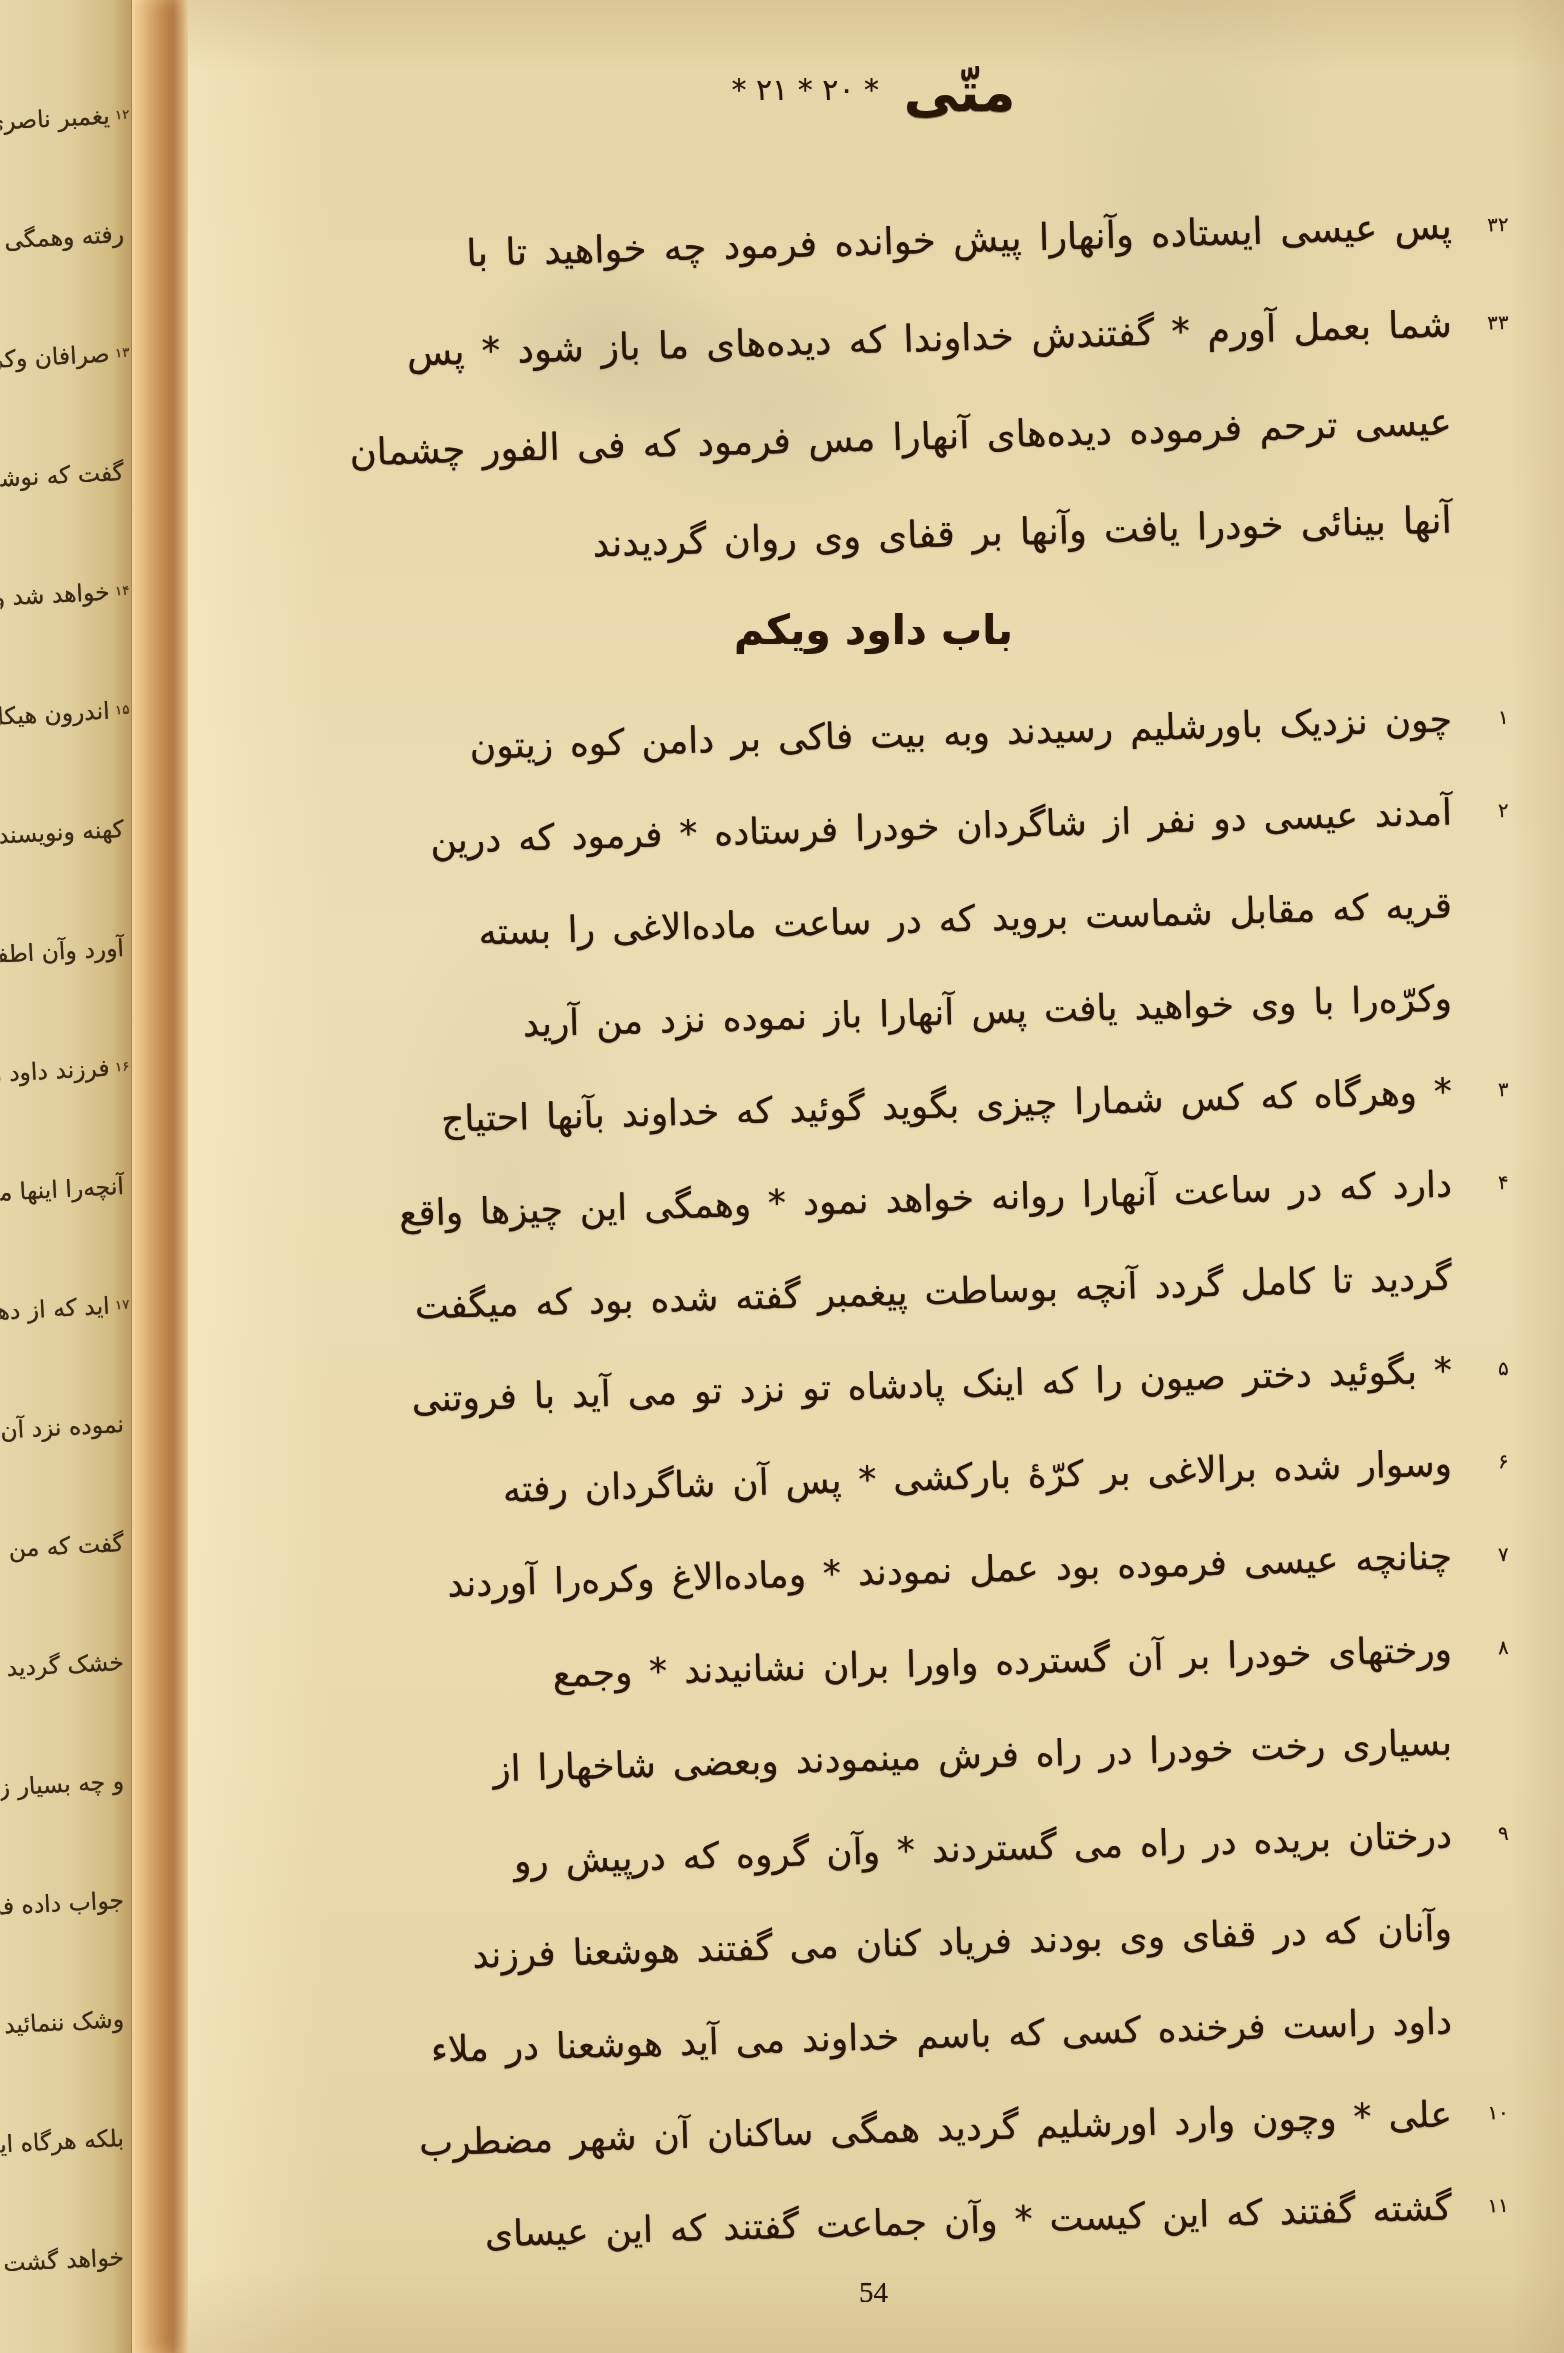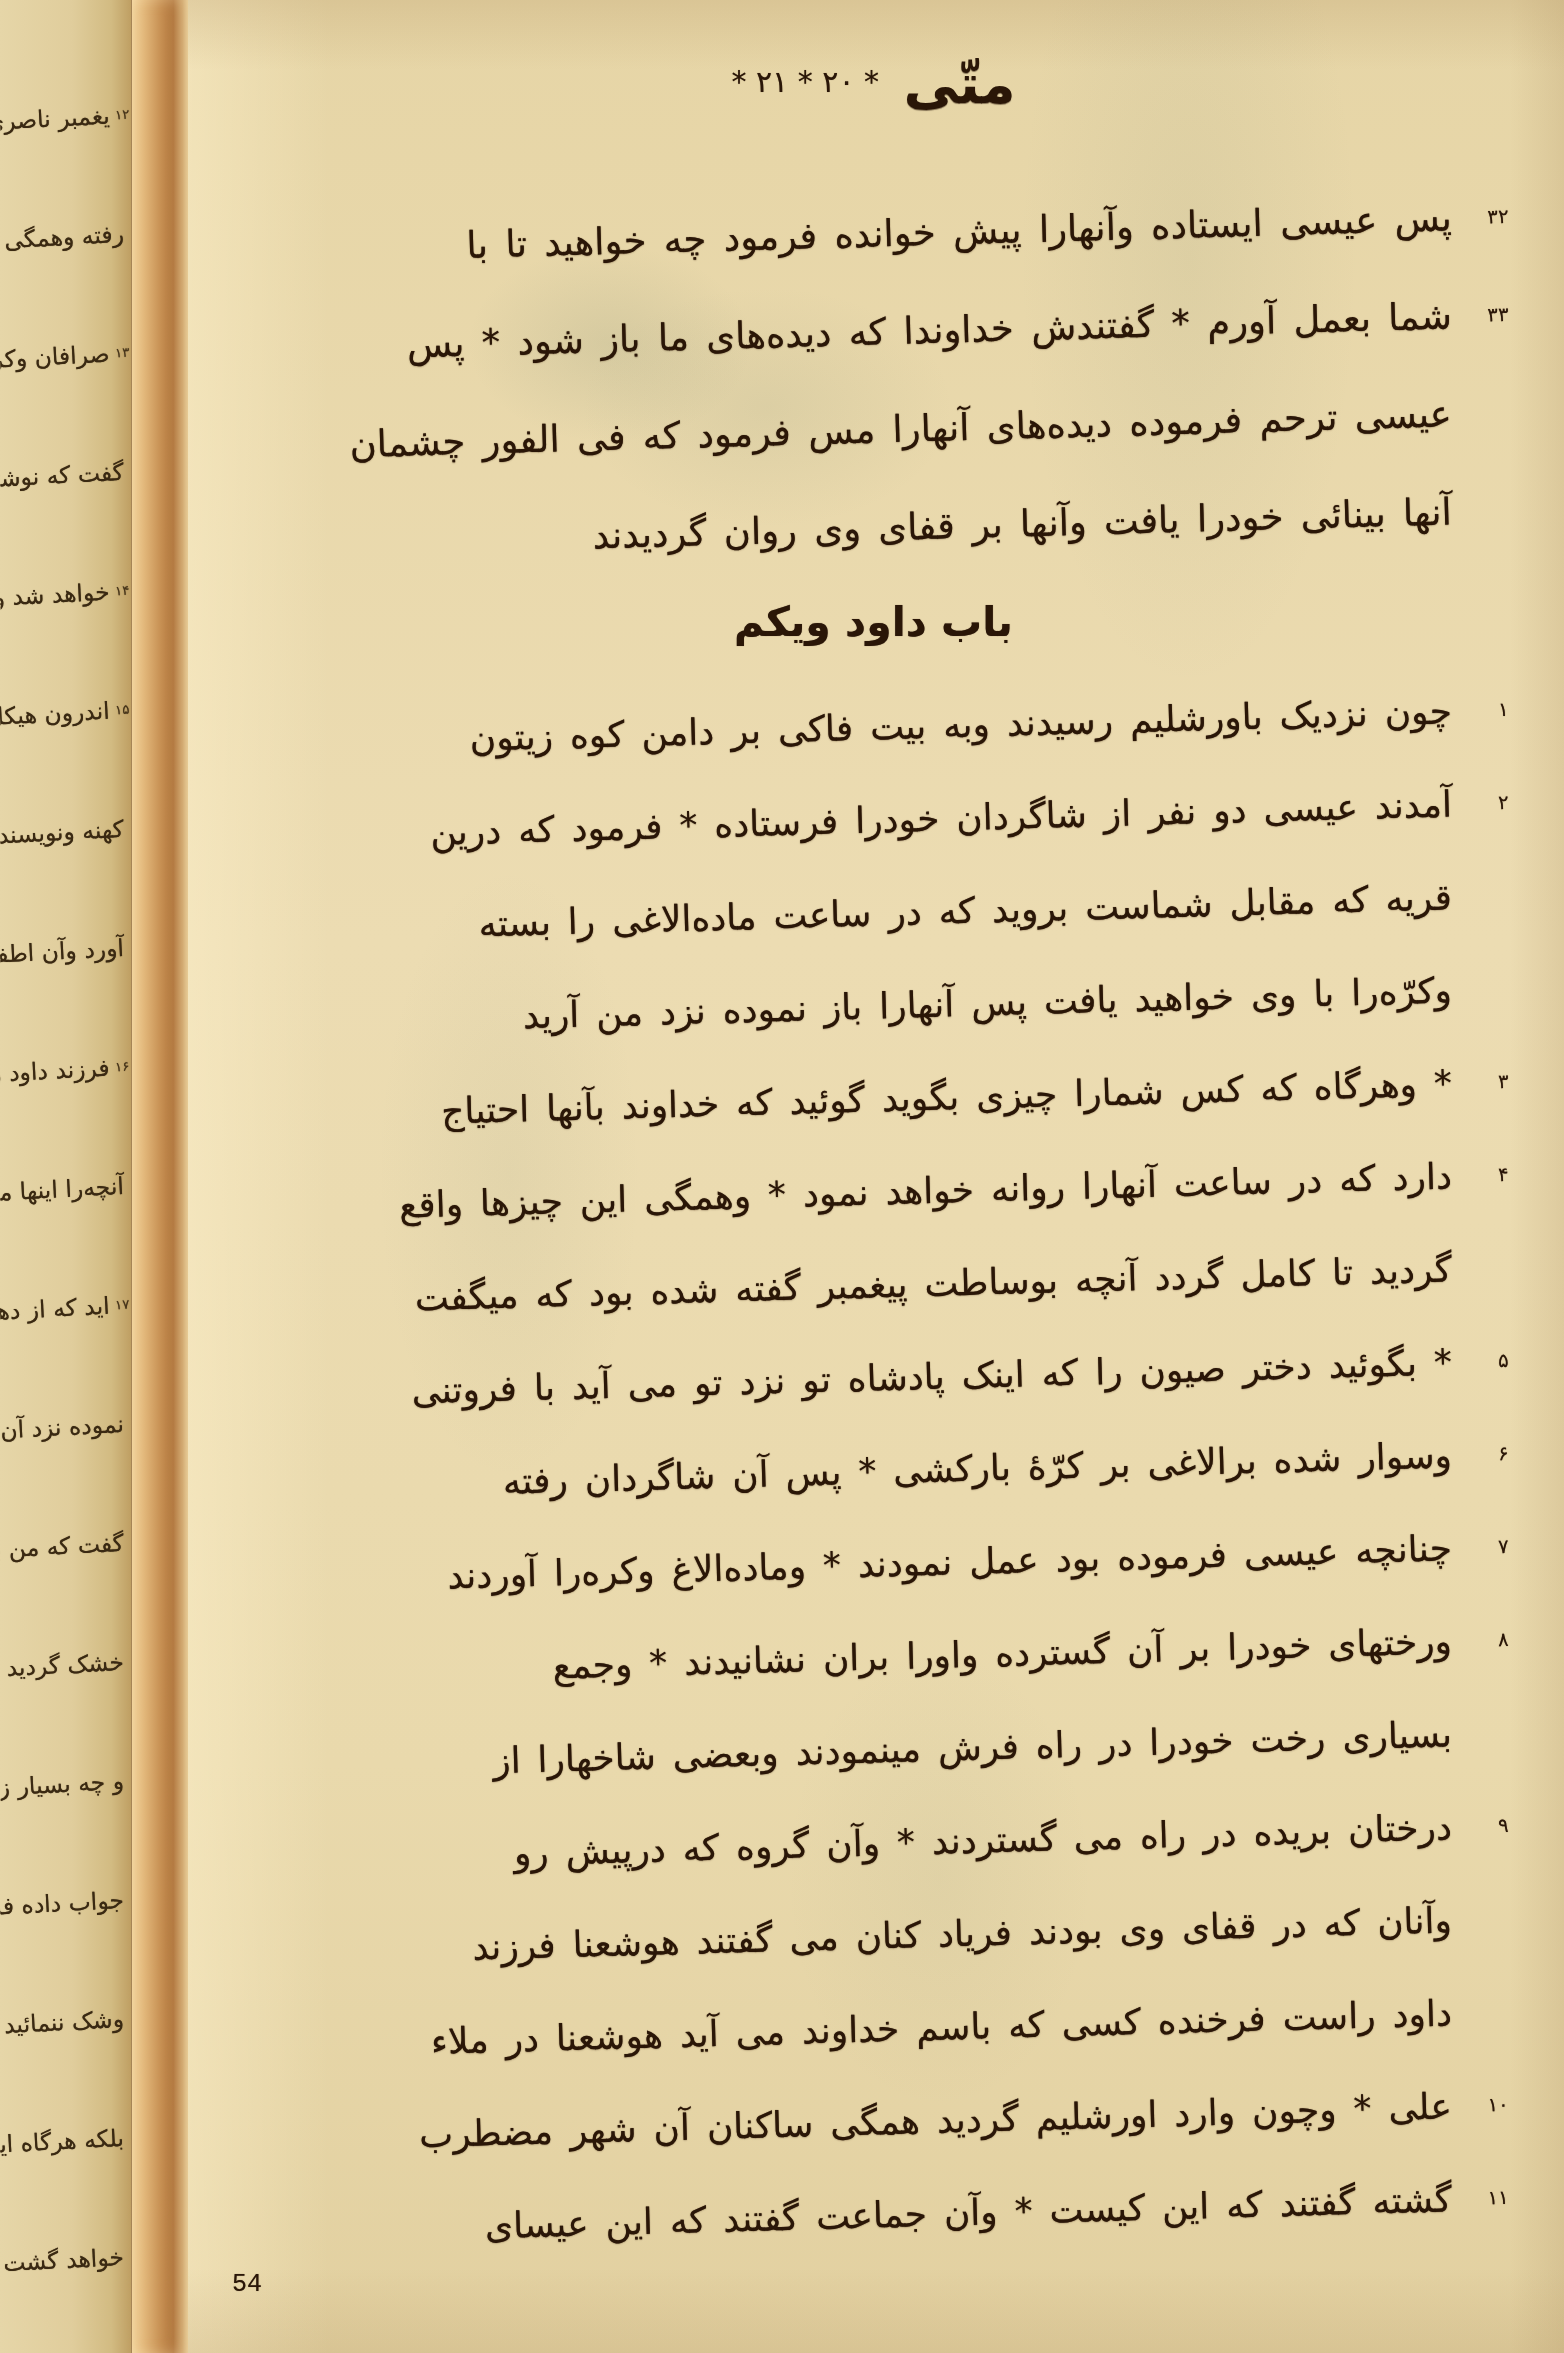--- a/index.html
+++ b/index.html
@@ -42,21 +42,21 @@
   
   .gutter{
     position:absolute;left:131px;top:0;width:56px;height:2354px;
     background:linear-gradient(90deg,#f2d49c 0%,#e2b77a 22%,#c68f52 52%,#b0753c 74%,#c6985d 90%,#ddbe85 100%);
     border-left:1.6px solid rgba(80,45,15,.38);
     box-shadow:inset -7.8px 0 14px rgba(255,235,190,.35);
   }
   
   .page{
     position:absolute;left:188px;top:0;right:0;bottom:0;
-    padding:4px 50px 0 44px;box-sizing:border-box;
+    padding:12px 50px 0 44px;box-sizing:border-box;
   }
   .header{
     margin-top:22px;height:117px;text-align:center;direction:rtl;
   }
   .hbook{
     font-size:55px;font-weight:bold;line-height:117px;
     text-shadow:0 0.8px 0.8px rgba(42,22,7,.5);
   }
   .hrefs{
     font-size:30px;margin-right:20.3px;vertical-align:11px;
@@ -81,21 +81,21 @@
     text-shadow:0 0 0.8px rgba(42,22,7,.75), 0 0.8px 1.6px rgba(60,30,8,.22);
   }
   .chapter{
     height:86px;line-height:86px;margin-top:4.7px;
     text-align:center;direction:rtl;
     font-size:41px;font-weight:bold;
     text-shadow:0 0 0.8px rgba(42,22,7,.7);
   }
   .pageno{
     margin-top:1.6px;height:49px;line-height:49px;
-    text-align:left;font-family:Liberation Mono, monospace;font-size:25px;
+    text-align:center;font-family:Liberation Serif, serif;font-size:29px;
     text-shadow:0 0 0.8px rgba(42,22,7,.6);
   }
 </style>
 </head>
 <body>
 
 <div class="photo">
 
   <div class="facing-page" id="facing">
       <div class="frag">

